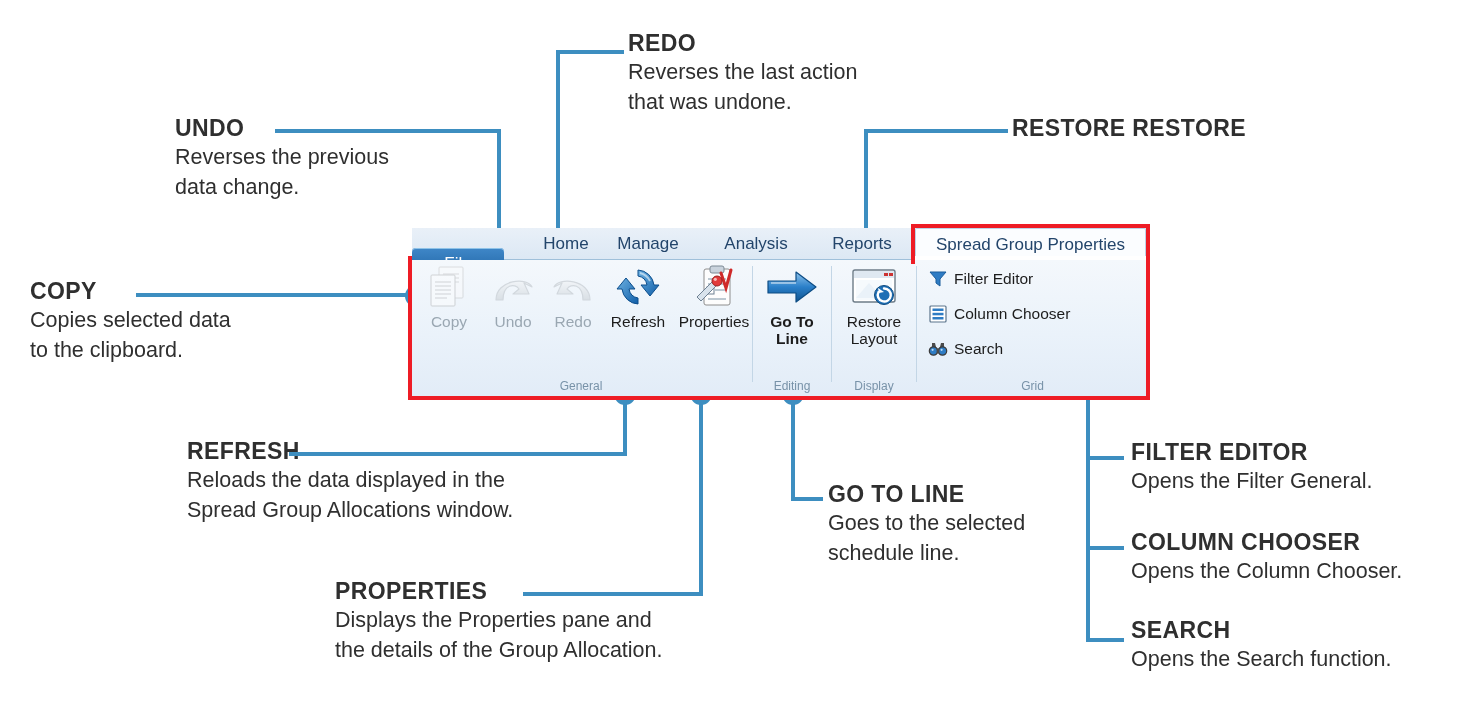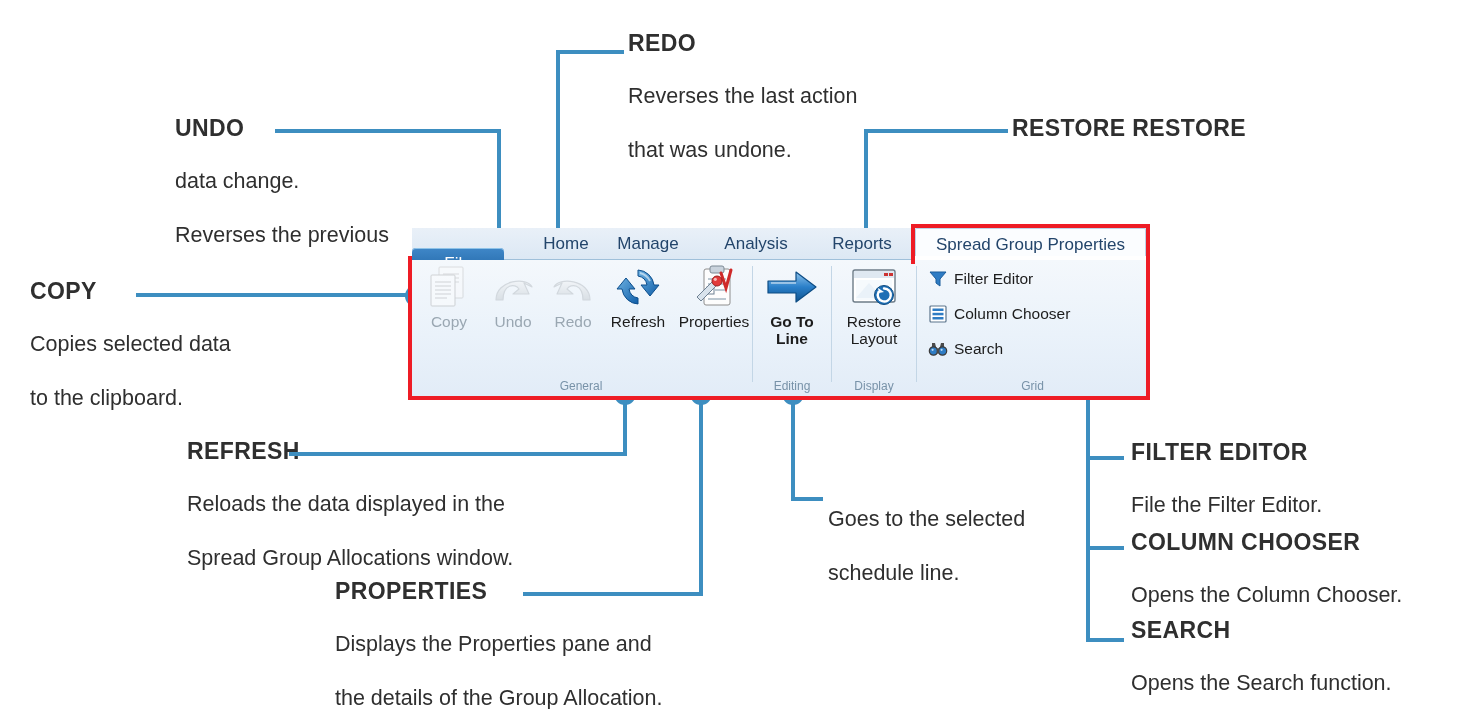--- a/index.html
+++ b/index.html
@@ -11,21 +11,21 @@
 
   
   .callout{position:absolute;}
   .callout .c-title{
     font-weight:bold;font-size:23px;letter-spacing:.4px;color:#2f2f2f;
     line-height:28px;white-space:nowrap;
   }
   .callout .c-body{
     font-size:21.5px;line-height:30px;color:#2f2f2f;font-weight:400;
   }
-  .callout .c-body span{display:block;white-space:nowrap;margin-top:24px;}
+  .callout .c-body span{display:block;white-space:nowrap;}
 
   
   .lead{position:absolute;background:#3d8ec0;}
   .lead.h{height:4px;}
   .lead.v{width:4px;}
   .dot{position:absolute;width:22px;height:22px;border-radius:50%;background:#3d8ec0;}
 
   
   #ribbon-wrap{position:absolute;left:408px;top:224px;width:742px;height:176px;}
   .redbox{position:absolute;border:4px solid #ee1c25;box-sizing:border-box;}
@@ -79,22 +79,22 @@
   .smallbtn .slbl{font-size:15.5px;color:#1c1c1c;white-space:nowrap;font-family:"Liberation Sans",sans-serif;}
 </style>
 </head>
 <body>
 
 <div id="stage">
 
   <div class="callout" style="left:175px;top:114px;">
     <div class="c-title">UNDO</div>
     <div class="c-body">
+      <span>Reverses the previous</span>
       <span>data change.</span>
-      <span>Reverses the previous</span>
     </div>
   </div>
 
   <div class="callout" style="left:628px;top:29px;">
     <div class="c-title">REDO</div>
     <div class="c-body">
       <span>Reverses the last action</span>
       <span>that was undone.</span>
     </div>
   </div>
@@ -121,30 +121,31 @@
 
   <div class="callout" style="left:335px;top:577px;">
     <div class="c-title">PROPERTIES</div>
     <div class="c-body">
       <span>Displays the Properties pane and</span>
       <span>the details of the Group Allocation.</span>
     </div>
   </div>
 
   <div class="callout" style="left:828px;top:480px;">
+    <div class="c-title">GO TO LINE</div>
     <div class="c-body">
       <span>Goes to the selected</span>
       <span>schedule line.</span>
     </div>
   </div>
 
   <div class="callout" style="left:1131px;top:438px;">
     <div class="c-title">FILTER EDITOR</div>
     <div class="c-body">
-      <span>File the Filter Editor.</span>
+      <span>Opens the Filter General.</span>
     </div>
   </div>
 
   <div class="callout" style="left:1131px;top:528px;">
     <div class="c-title">COLUMN CHOOSER</div>
     <div class="c-body">
       <span>Opens the Column Chooser.</span>
     </div>
   </div>
 

